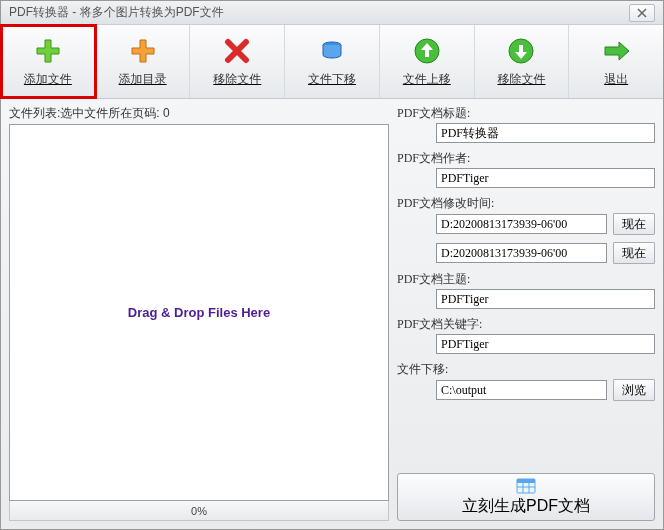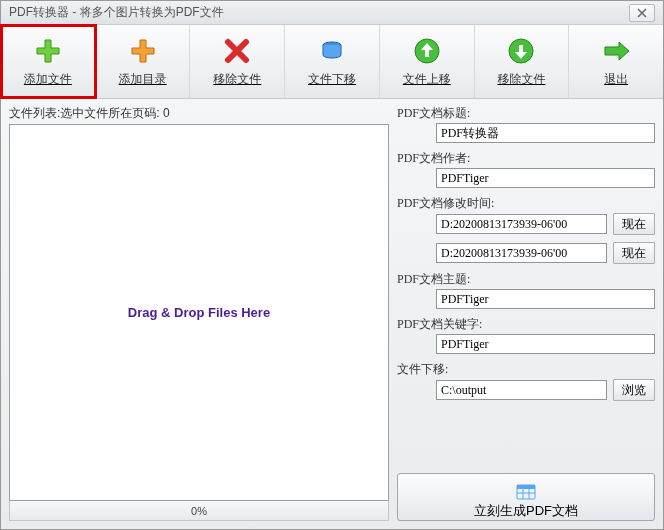--- a/index.html
+++ b/index.html
@@ -25,21 +25,21 @@
 .file-list { flex: 1; background: #fff; border: 1px solid #9aa0a6; display: flex; align-items: center; justify-content: center; color: #4c1d95; font-weight: bold; font-size: 13px; }
 .progress-row { height: 20px; background: linear-gradient(#f7f8f9,#e8eaed); border: 1px solid #c2c6ca; border-top: none; display: flex; align-items: center; justify-content: center; font-size: 11px; color: #444; }
 
 .right-col { flex: 1; display: flex; flex-direction: column; gap: 1px; }
 .field-block { margin-bottom: 6px; font-family: Liberation Serif, serif; }
 .field-label { color: #333; font-size: 12px; margin-bottom: 1px; }
 .field-row { display: flex; gap: 6px; align-items: center; margin-left: 39px; }
 .text-input { flex: 1; height: 20px; border: 1px solid #8f959b; padding: 0 4px; font-size: 12px; background: #fff; font-family: inherit; }
 .small-btn { height: 22px; padding: 0 8px; background: linear-gradient(#fdfdfe,#e4e7eb); border: 1px solid #a9aeb4; border-radius: 1px; font-size: 12px; cursor: pointer; font-family: inherit; }
 
-.generate-btn { margin-top: auto; height: 48px; background: linear-gradient(#fdfdfe,#e4e7eb); border: 1px solid #a2a7ad; border-radius: 3px; display: flex; flex-direction: column; align-items: center; justify-content: flex-end; cursor: pointer; gap: 2px; font-size: 13px; }
+.generate-btn { margin-top: auto; height: 48px; background: linear-gradient(#fdfdfe,#e4e7eb); border: 1px solid #a2a7ad; border-radius: 3px; display: flex; flex-direction: column; align-items: center; justify-content: center; cursor: pointer; gap: 2px; font-size: 16px; }
 .gen-icon { width: 20px; height: 16px; }
 </style>
 </head>
 <body>
 
 <div class="window">
 
   <div class="titlebar">
     <span class="title">PDF转换器 - 将多个图片转换为PDF文件</span>
     <div class="close-btn">

